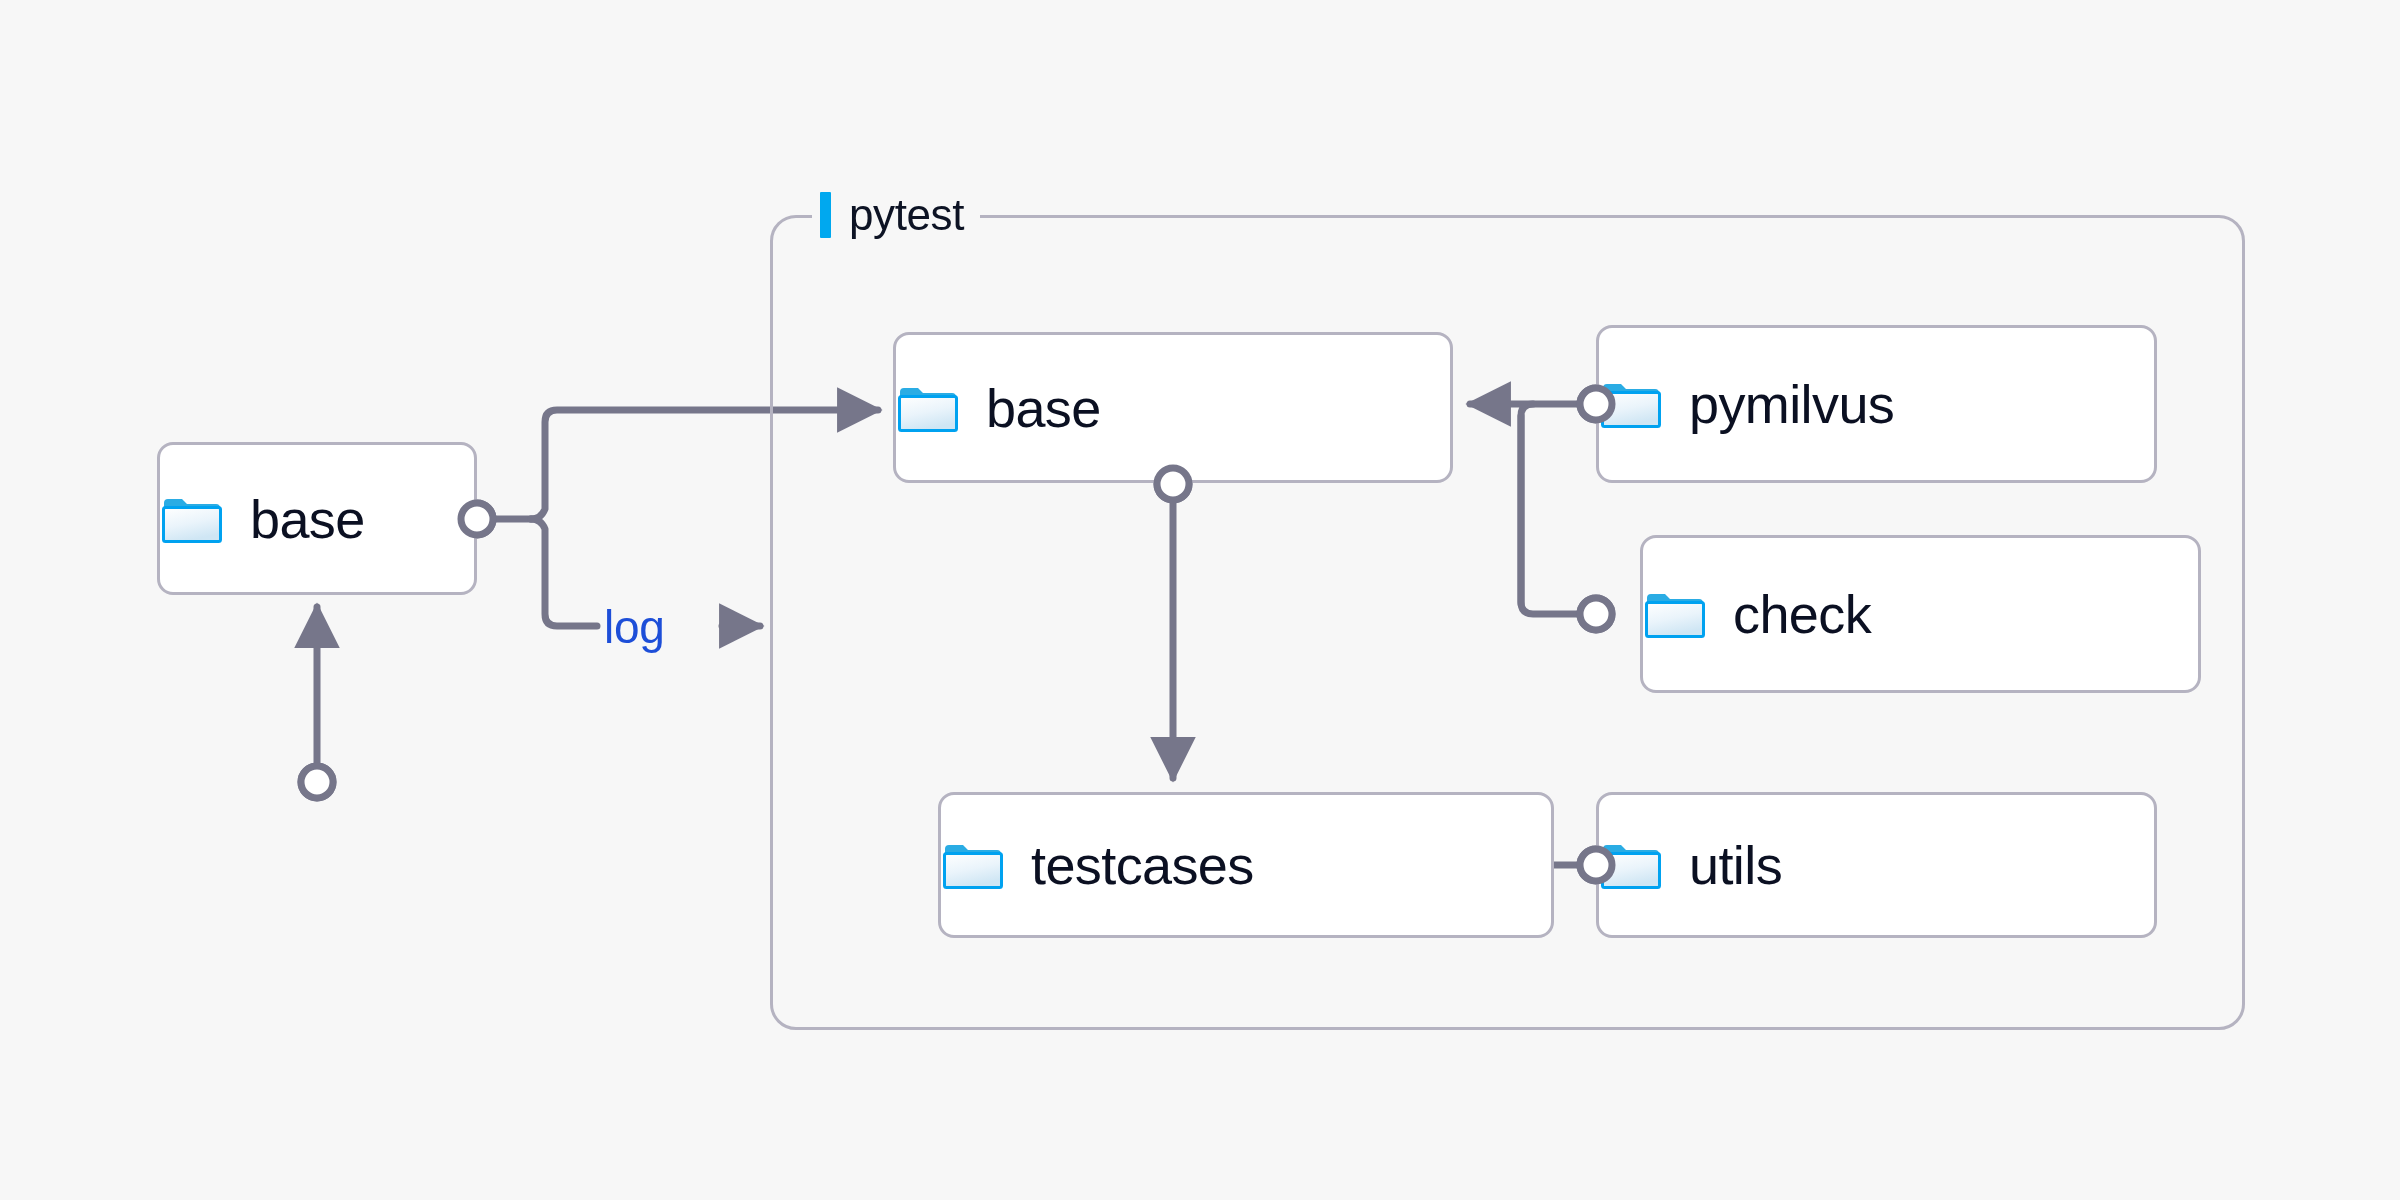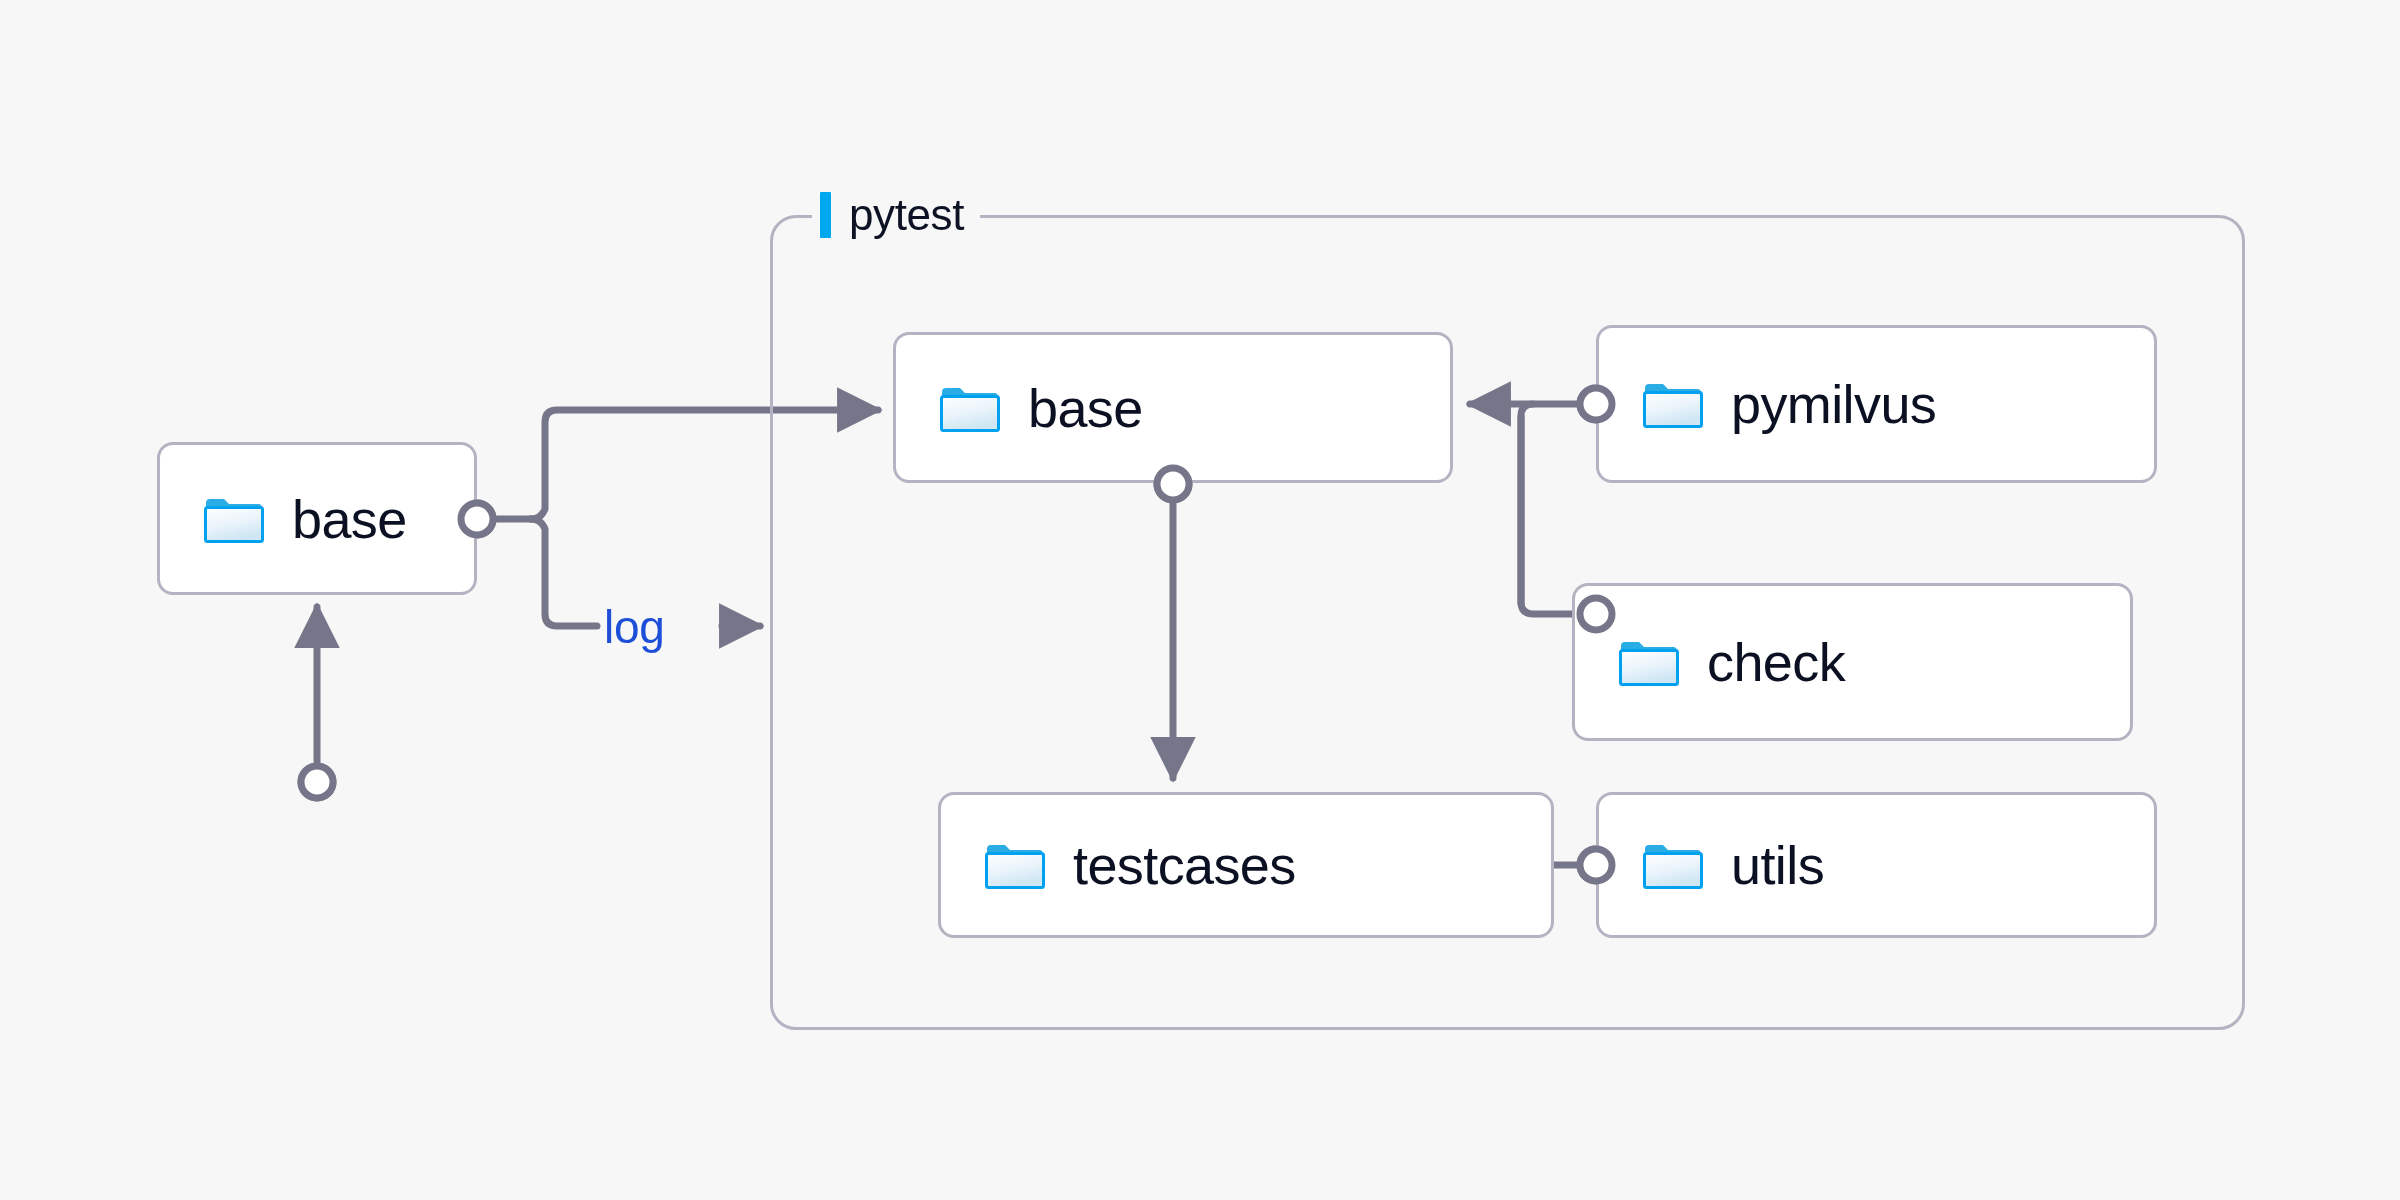--- a/index.html
+++ b/index.html
@@ -44,21 +44,20 @@
 
   
   .node {
     position: absolute;
     background: #ffffff;
     border: 3px solid #b5b3c1;
     border-radius: 16px;
     display: flex;
     align-items: center;
     gap: 26px;
-    padding-left: 42px;
   }
   .node-label {
     font-size: 54px;
     color: #0b1022;
     letter-spacing: -0.6px;
     white-space: nowrap;
   }
 
   
   .folder-icon { width: 64px; height: 56px; flex: 0 0 auto; display: block; }
@@ -158,21 +157,21 @@
   </div>
 
   <div class="node" style="left:1596px; top:325px; width:561px; height:158px;">
     <svg class="folder-icon" viewBox="0 0 64 56">
       <path d="M4 12 q0-4 4-4 h14 l5 5 h29 q4 0 4 4 v6 H4 Z" fill="#2aace4"></path>
       <rect x="3.5" y="16.5" width="57" height="34" rx="2" fill="url(#folderGrad)" stroke="#00a2f0" stroke-width="3"></rect>
     </svg>
     <span class="node-label">pymilvus</span>
   </div>
 
-  <div class="node" style="left:1572px; top:535px; width:561px; height:158px;margin-top:48px;">
+  <div class="node" style="left:1640px; top:535px; width:561px; height:158px;">
     <svg class="folder-icon" viewBox="0 0 64 56">
       <path d="M4 12 q0-4 4-4 h14 l5 5 h29 q4 0 4 4 v6 H4 Z" fill="#2aace4"></path>
       <rect x="3.5" y="16.5" width="57" height="34" rx="2" fill="url(#folderGrad)" stroke="#00a2f0" stroke-width="3"></rect>
     </svg>
     <span class="node-label">check</span>
   </div>
 
   <div class="node" style="left:1596px; top:792px; width:561px; height:146px;">
     <svg class="folder-icon" viewBox="0 0 64 56">
       <path d="M4 12 q0-4 4-4 h14 l5 5 h29 q4 0 4 4 v6 H4 Z" fill="#2aace4"></path>

